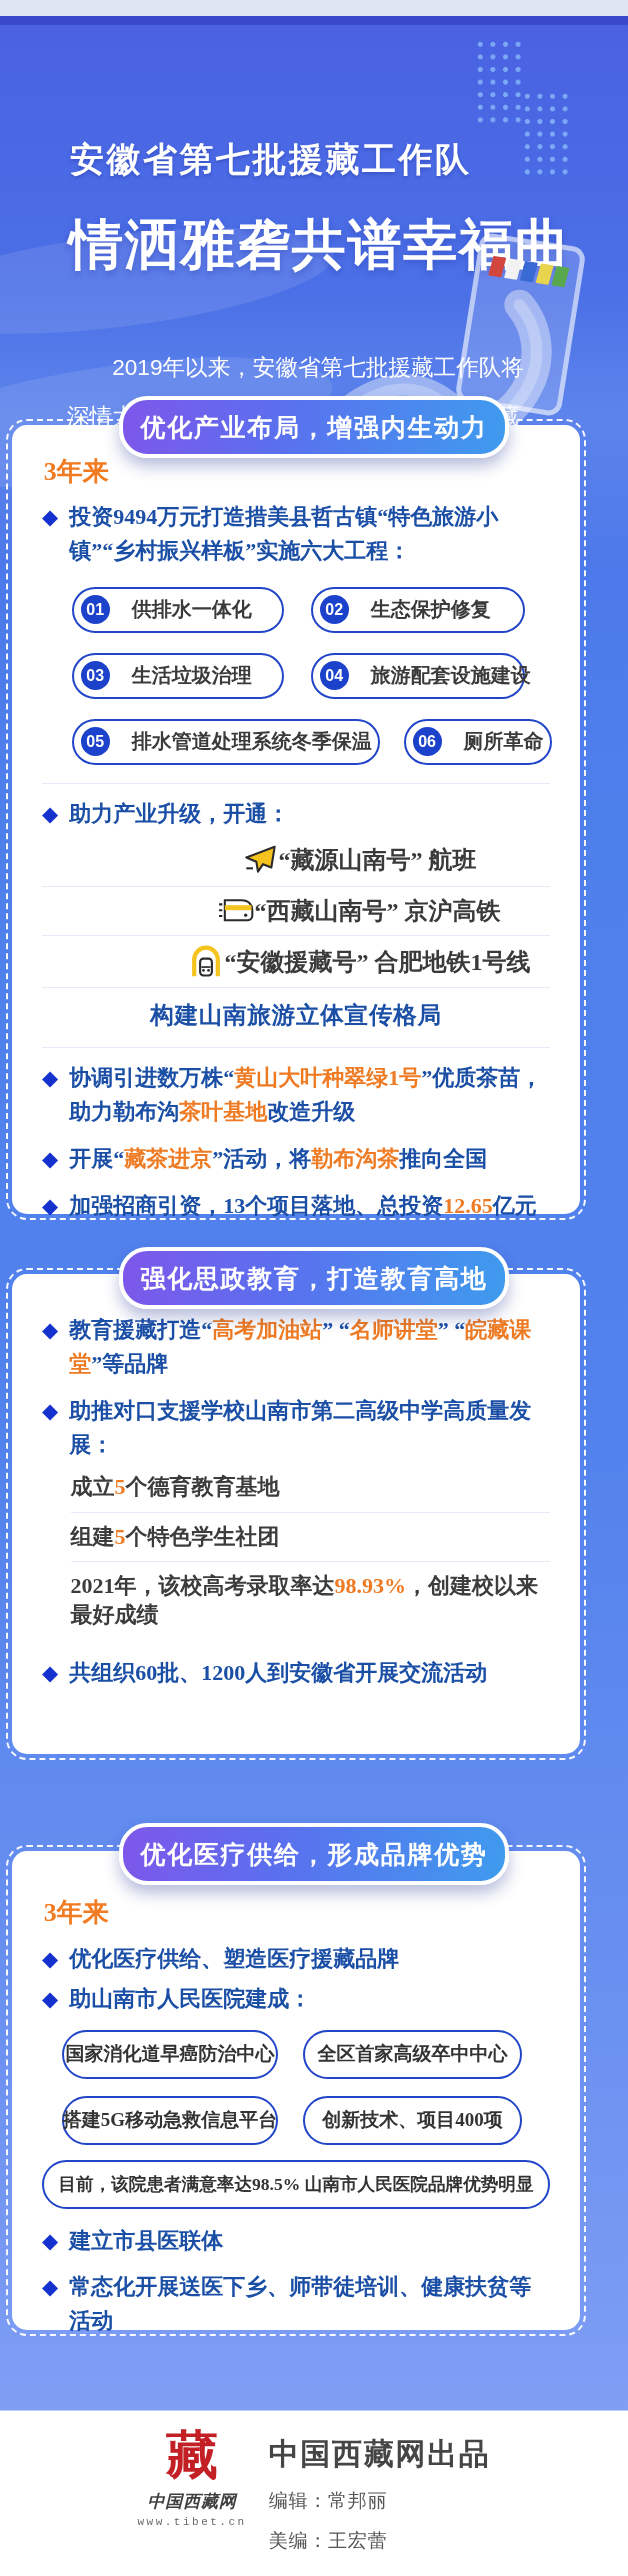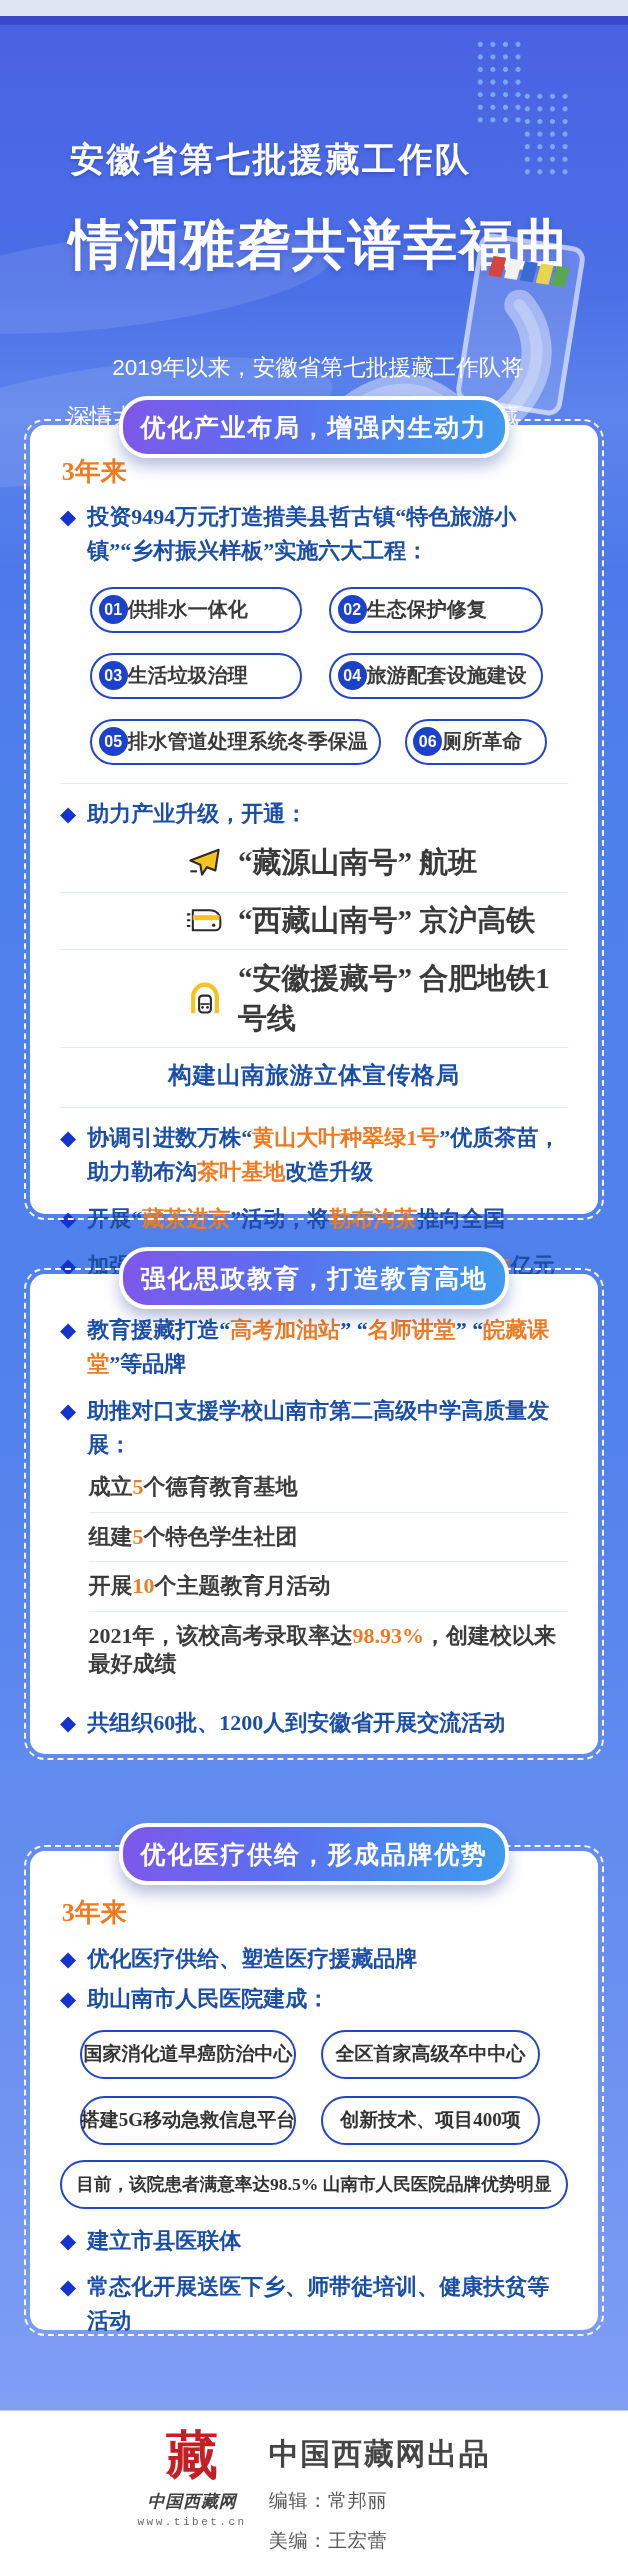--- a/index.html
+++ b/index.html
@@ -34,42 +34,42 @@
   .khata{position:absolute;left:317px;top:245px;}
   
   .sec-pill{position:absolute;left:50%;transform:translateX(-50%);width:382px;height:54px;z-index:3;
     border:4.2px solid #fff;border-radius:28.5px;
     background:linear-gradient(97deg,#7e57ea 0%,#5b6fee 40%,#3f9bee 100%);
     box-shadow:0 8.4px 15px rgba(20,40,140,.30);
     display:flex;align-items:center;justify-content:center;
     color:#fff;font-size:25px;font-weight:bold;letter-spacing:1.7px;}
   .sp1{top:380px;font-family:Liberation Serif, serif;} .sp2{top:1231px;} .sp3{top:1807px;}
   
-  .card{position:absolute;left:30px;width:568px;background:#fff;border-radius:15px;z-index:2;
+  .card{position:absolute;left:12px;width:568px;background:#fff;border-radius:15px;z-index:2;
     outline:2.5px dashed rgba(255,255,255,.95);outline-offset:4.2px;box-sizing:border-box;padding:28.5px 30px 0 30px;}
   .c1{top:409px;height:789px;}
   .c2{top:1258px;height:480px;padding-top:39px;}
   .c3{top:1835px;height:479px;padding-top:44px;}
   .period{color:#f07b21;font-size:26px;font-weight:bold;margin:0 0 11.7px 1.7px;}
   .bullet{display:flex;gap:11px;align-items:flex-start;color:#1b4fa6;font-size:22px;font-weight:bold;line-height:34px;margin:0 0 12.6px 0;}
   .bullet .dia{color:#1532cf;font-size:21px;line-height:34px;flex:0 0 auto;font-family:"DejaVu Sans", sans-serif;}
   .o{color:#ee7b23;}
   .hr{border-top:1.7px solid #e4ebf7;margin:5px 0 13.4px 0;}
   
   .proj-grid{display:grid;grid-template-columns:212px 214px;column-gap:27px;row-gap:20px;margin:18.4px 0 18.4px 30px;}
   .proj-row3{display:flex;gap:23.5px;margin:20px 0 18.4px 30px;}
-  .proj{display:flex;align-items:center;gap:0;border:2.5px solid #2346c8;border-radius:25px;height:46px;
+  .proj{display:flex;align-items:center;gap:22px;border:2.5px solid #2346c8;border-radius:25px;height:46px;
     padding:0 6.7px;background:#fff;box-sizing:border-box;}
   .proj .num{flex:0 0 29px;width:29px;height:29px;border-radius:50%;background:#1c41cb;color:#fff;
     font-size:16px;font-weight:bold;display:flex;align-items:center;justify-content:center;font-family:"Liberation Sans",sans-serif;}
   .proj .plabel{color:#3a3a3a;font-size:20px;font-weight:bold;white-space:nowrap;}
   .proj.wide{flex:0 0 291px;} .proj.narrow{flex:0 0 142px;}
   
-  .trans-row{display:flex;align-items:center;gap:15px;padding:8.4px 0 8.4px 126px;border-bottom:1.7px solid #e4ebf7;
-    color:#3a3a3a;font-size:29px;font-weight:bold;}
+  .trans-row{display:flex;align-items:center;gap:0;padding:8.4px 0 8.4px 126px;border-bottom:1.7px solid #e4ebf7;
+    color:#3a3a3a;font-size:24px;font-weight:bold;justify-content:center;}
   .trans-row .ticon{flex:0 0 37px;display:flex;align-items:center;justify-content:center;}
   .highlight{text-align:center;color:#1b4fa6;font-size:23.5px;font-weight:bold;padding:11px 0;letter-spacing:0.8px;}
   
   .ach{margin-left:28.5px;color:#3c3c3c;font-size:22px;font-weight:bold;line-height:28.5px;padding:10px 0;border-bottom:1.7px solid #e4ebf7;}
   .ach.last{border-bottom:none;}
   
   .med-grid{display:grid;grid-template-columns:216px 219px;column-gap:25px;row-gap:17px;margin:13.4px 0 15px 20px;}
   .med{border:2.5px solid #2346c8;border-radius:25px;height:49px;display:flex;align-items:center;justify-content:center;
     color:#333;font-size:19px;font-weight:bold;background:#fff;box-sizing:border-box;white-space:nowrap;}
   .med.widepill{width:508px;margin:0 0 15px 0;font-size:17.6px;}
@@ -215,21 +215,20 @@
       <span class="dia">◆</span>
       <div><span>教育援藏打造“</span><span class="o">高考加油站</span><span>” “</span><span class="o">名师讲堂</span><span>” “</span><span class="o">皖藏课堂</span><span>”等品牌</span></div>
     </div>
     <div class="bullet" style="margin-bottom:1.7px;">
       <span class="dia">◆</span>
       <div>助推对口支援学校山南市第二高级中学高质量发展：</div>
     </div>
 
     <div class="ach"><span>成立</span><span class="o">5</span><span>个德育教育基地</span></div>
     <div class="ach"><span>组建</span><span class="o">5</span><span>个特色学生社团</span></div>
-    <div class="ach"><span>开展</span><span class="o">10</span><span>个主题教育月活动</span></div>
     <div class="ach last"><span>2021年，该校高考录取率达</span><span class="o">98.93%</span><span>，创建校以来最好成绩</span></div>
 
     <div class="bullet" style="margin-top:17px;">
       <span class="dia">◆</span>
       <div>共组织60批、1200人到安徽省开展交流活动</div>
     </div>
   </div>
 
   <div class="sec-pill sp3">优化医疗供给，形成品牌优势</div>
   <div class="card c3">

